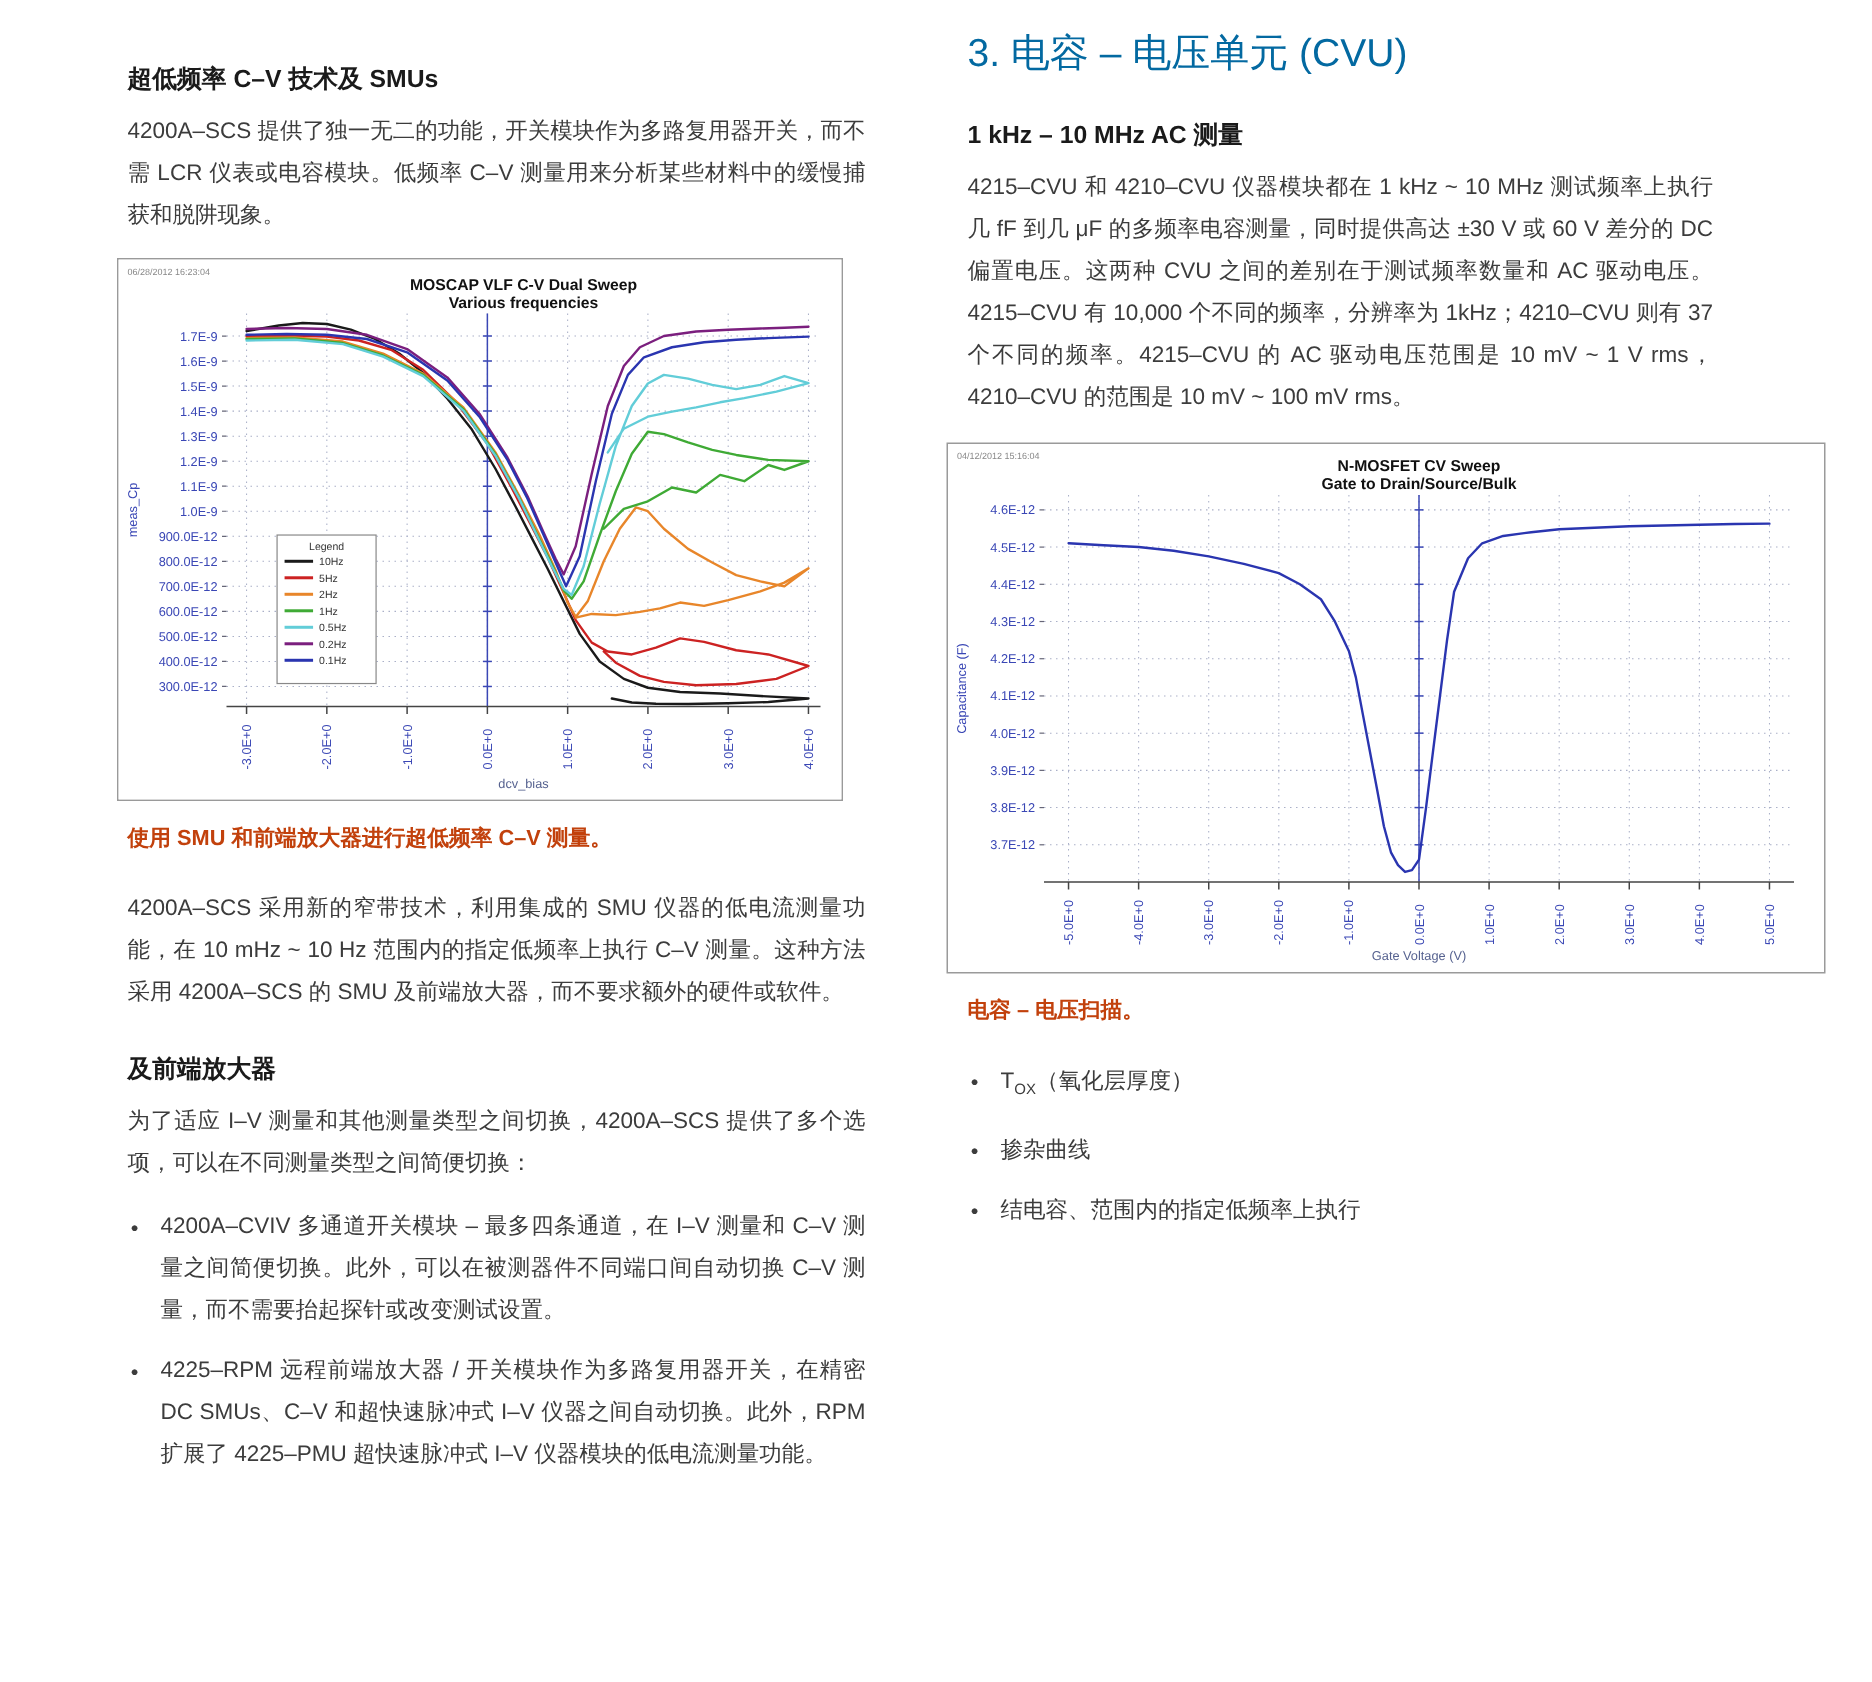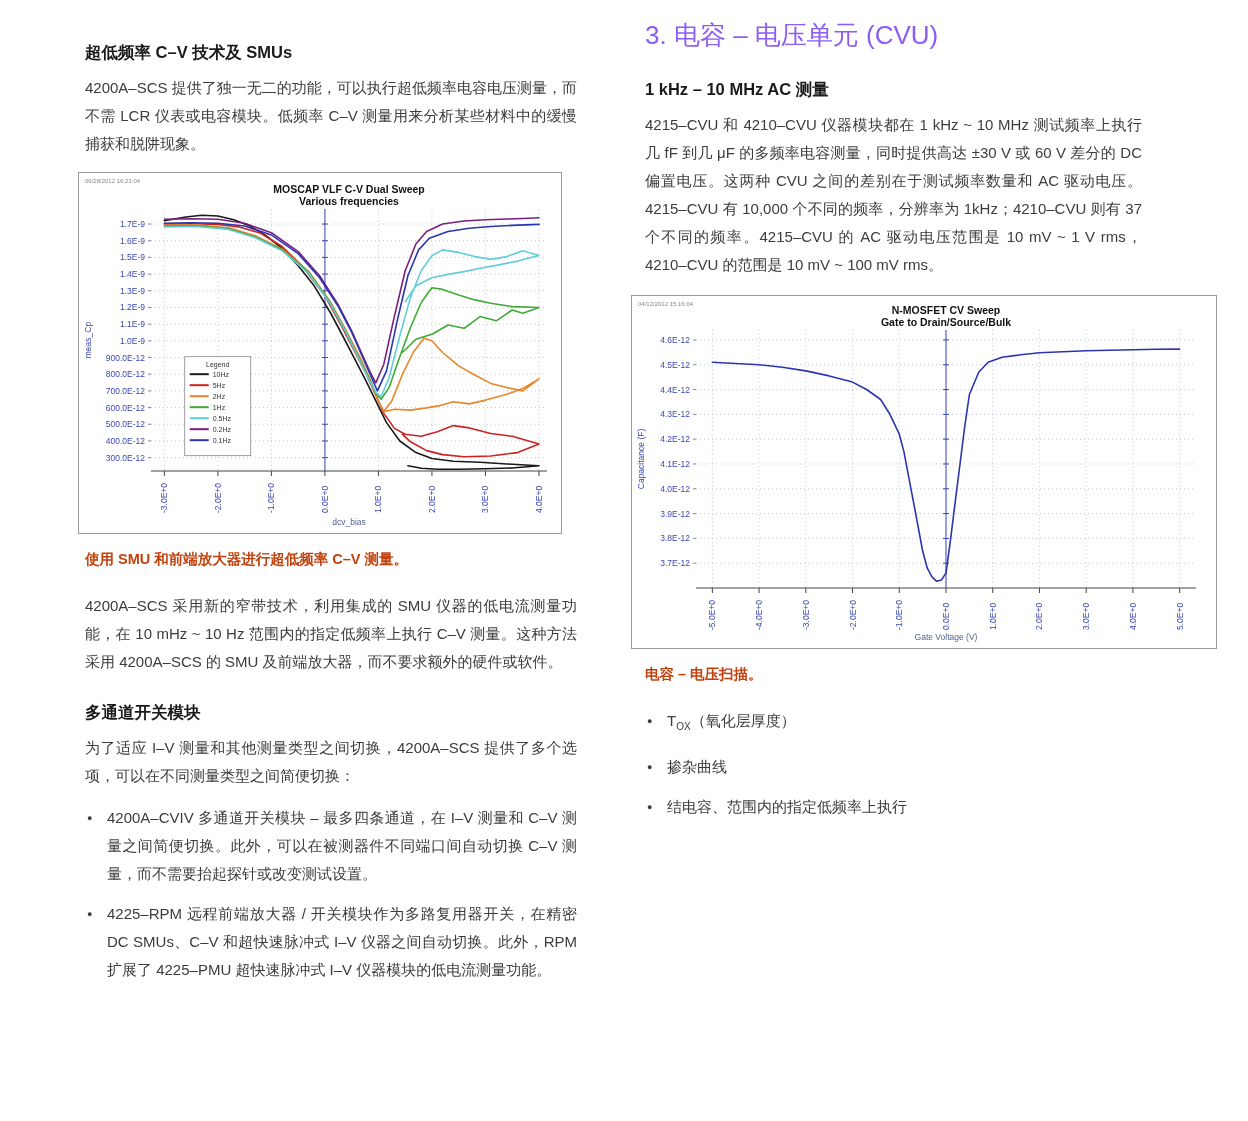--- a/index.html
+++ b/index.html
@@ -2,40 +2,40 @@
 <html><head>
 <meta charset="utf-8">
 <style>
   html,body{margin:0;padding:0;background:#ffffff;}
   body{width:1248px;height:1121px;position:relative;overflow:hidden;
        font-family:"Liberation Sans","DejaVu Sans",sans-serif;color:#3c3c3c;}
   .col{position:absolute;top:14px;}
   #left-col{left:85px;width:492px;margin-top:28px;}
   #right-col{left:645px;width:497px;}
   h3{font-size:16.5px;font-weight:bold;color:#1a1a1a;margin:0 0 10px 0;}
-  h1.section{font-size:26px;font-weight:normal;color:#8b5cf6;margin:4px 0 14px 0;}
+  h1.section{font-size:26px;font-weight:normal;color:#0369a1;margin:4px 0 14px 0;}
   p{font-size:15px;line-height:28px;text-align:justify;margin:0 0 14px 0;}
   .figure{background:#fff;border:1px solid #9a9a9a;box-sizing:border-box;}
   #figure1{margin:14px 0 0 -7px;width:484px;height:362px;}
   #figure2{margin:16px 0 0 -14px;width:586px;height:354px;}
   .caption{font-size:14.5px;font-weight:bold;color:#c2410c;margin:14px 0 22px 0;line-height:22px;}
   ul{list-style:none;margin:6px 0 0 0;padding:0;}
   li{position:relative;font-size:15px;line-height:28px;text-align:justify;
      padding-left:22px;margin:0 0 12px 0;}
   li::before{content:"●";position:absolute;left:2px;top:0;font-size:9px;line-height:28px;color:#3c3c3c;}
   sub{font-size:10px;}
   svg text{font-family:"Liberation Sans","DejaVu Sans",sans-serif;}
   .spacer-lg{height:12px;}
 </style>
 </head>
 <body>
 
 <div class="col" id="left-col">
   <h3>超低频率 C–V 技术及 SMUs</h3>
-  <p>4200A–SCS 提供了独一无二的功能，可以执行超低频率电容电压测量，而不需 LCR 仪表或电容模块。低频率 C–V 测量用来分析某些材料中的缓慢捕获和脱阱现象。</p>
+  <p>4200A–SCS 提供了独一无二的功能，开关模块作为多路复用器开关，而不需 LCR 仪表或电容模块。低频率 C–V 测量用来分析某些材料中的缓慢捕获和脱阱现象。</p>
 
   <div class="figure" id="figure1"><svg width="482" height="360" viewBox="0 0 482 360">
         <rect x="0" y="0" width="482" height="360" fill="#ffffff"></rect>
         <line x1="85.37837837837837" y1="36" x2="85.37837837837837" y2="298" stroke="#aab0c8" stroke-width="0.7" stroke-dasharray="1,3"></line>
         <line x1="138.89189189189187" y1="36" x2="138.89189189189187" y2="298" stroke="#aab0c8" stroke-width="0.7" stroke-dasharray="1,3"></line>
         <line x1="192.40540540540542" y1="36" x2="192.40540540540542" y2="298" stroke="#aab0c8" stroke-width="0.7" stroke-dasharray="1,3"></line>
         <line x1="245.9189189189189" y1="36" x2="245.9189189189189" y2="298" stroke="#aab0c8" stroke-width="0.7" stroke-dasharray="1,3"></line>
         <line x1="299.43243243243245" y1="36" x2="299.43243243243245" y2="298" stroke="#aab0c8" stroke-width="0.7" stroke-dasharray="1,3"></line>
         <line x1="352.94594594594594" y1="36" x2="352.94594594594594" y2="298" stroke="#aab0c8" stroke-width="0.7" stroke-dasharray="1,3"></line>
         <line x1="406.4594594594594" y1="36" x2="406.4594594594594" y2="298" stroke="#aab0c8" stroke-width="0.7" stroke-dasharray="1,3"></line>
@@ -145,21 +145,21 @@
         <line x1="110.7135135135135" y1="256.187898089172" x2="129.7135135135135" y2="256.187898089172" stroke="#7b1f7e" stroke-width="2"></line>
         <text x="133.7135135135135" y="258.687898089172" font-size="7" fill="#333">0.2Hz</text>
         <line x1="110.7135135135135" y1="267.187898089172" x2="129.7135135135135" y2="267.187898089172" stroke="#2a35b0" stroke-width="2"></line>
         <text x="133.7135135135135" y="269.687898089172" font-size="7" fill="#333">0.1Hz</text>
       </svg></div>
   <div class="caption">使用 SMU 和前端放大器进行超低频率 C–V 测量。</div>
 
   <p>4200A–SCS 采用新的窄带技术，利用集成的 SMU 仪器的低电流测量功能，在 10 mHz ~ 10 Hz 范围内的指定低频率上执行 C–V 测量。这种方法采用 4200A–SCS 的 SMU 及前端放大器，而不要求额外的硬件或软件。</p>
 
   <div class="spacer-lg"></div>
-  <h3>多通道开关模块</h3>
+  <h3>及前端放大器</h3>
   <p>为了适应 I–V 测量和其他测量类型之间切换，4200A–SCS 提供了多个选项，可以在不同测量类型之间简便切换：</p>
   <ul>
     <li>4200A–CVIV 多通道开关模块 – 最多四条通道，在 I–V 测量和 C–V 测量之间简便切换。此外，可以在被测器件不同端口间自动切换 C–V 测量，而不需要抬起探针或改变测试设置。</li>
     <li>4225–RPM 远程前端放大器 / 开关模块作为多路复用器开关，在精密 DC SMUs、C–V 和超快速脉冲式 I–V 仪器之间自动切换。此外，RPM 扩展了 4225–PMU 超快速脉冲式 I–V 仪器模块的低电流测量功能。</li>
   </ul>
 </div>
 
 <div class="col" id="right-col">
   <h1 class="section">3. 电容 – 电压单元 (CVU)</h1>
 

